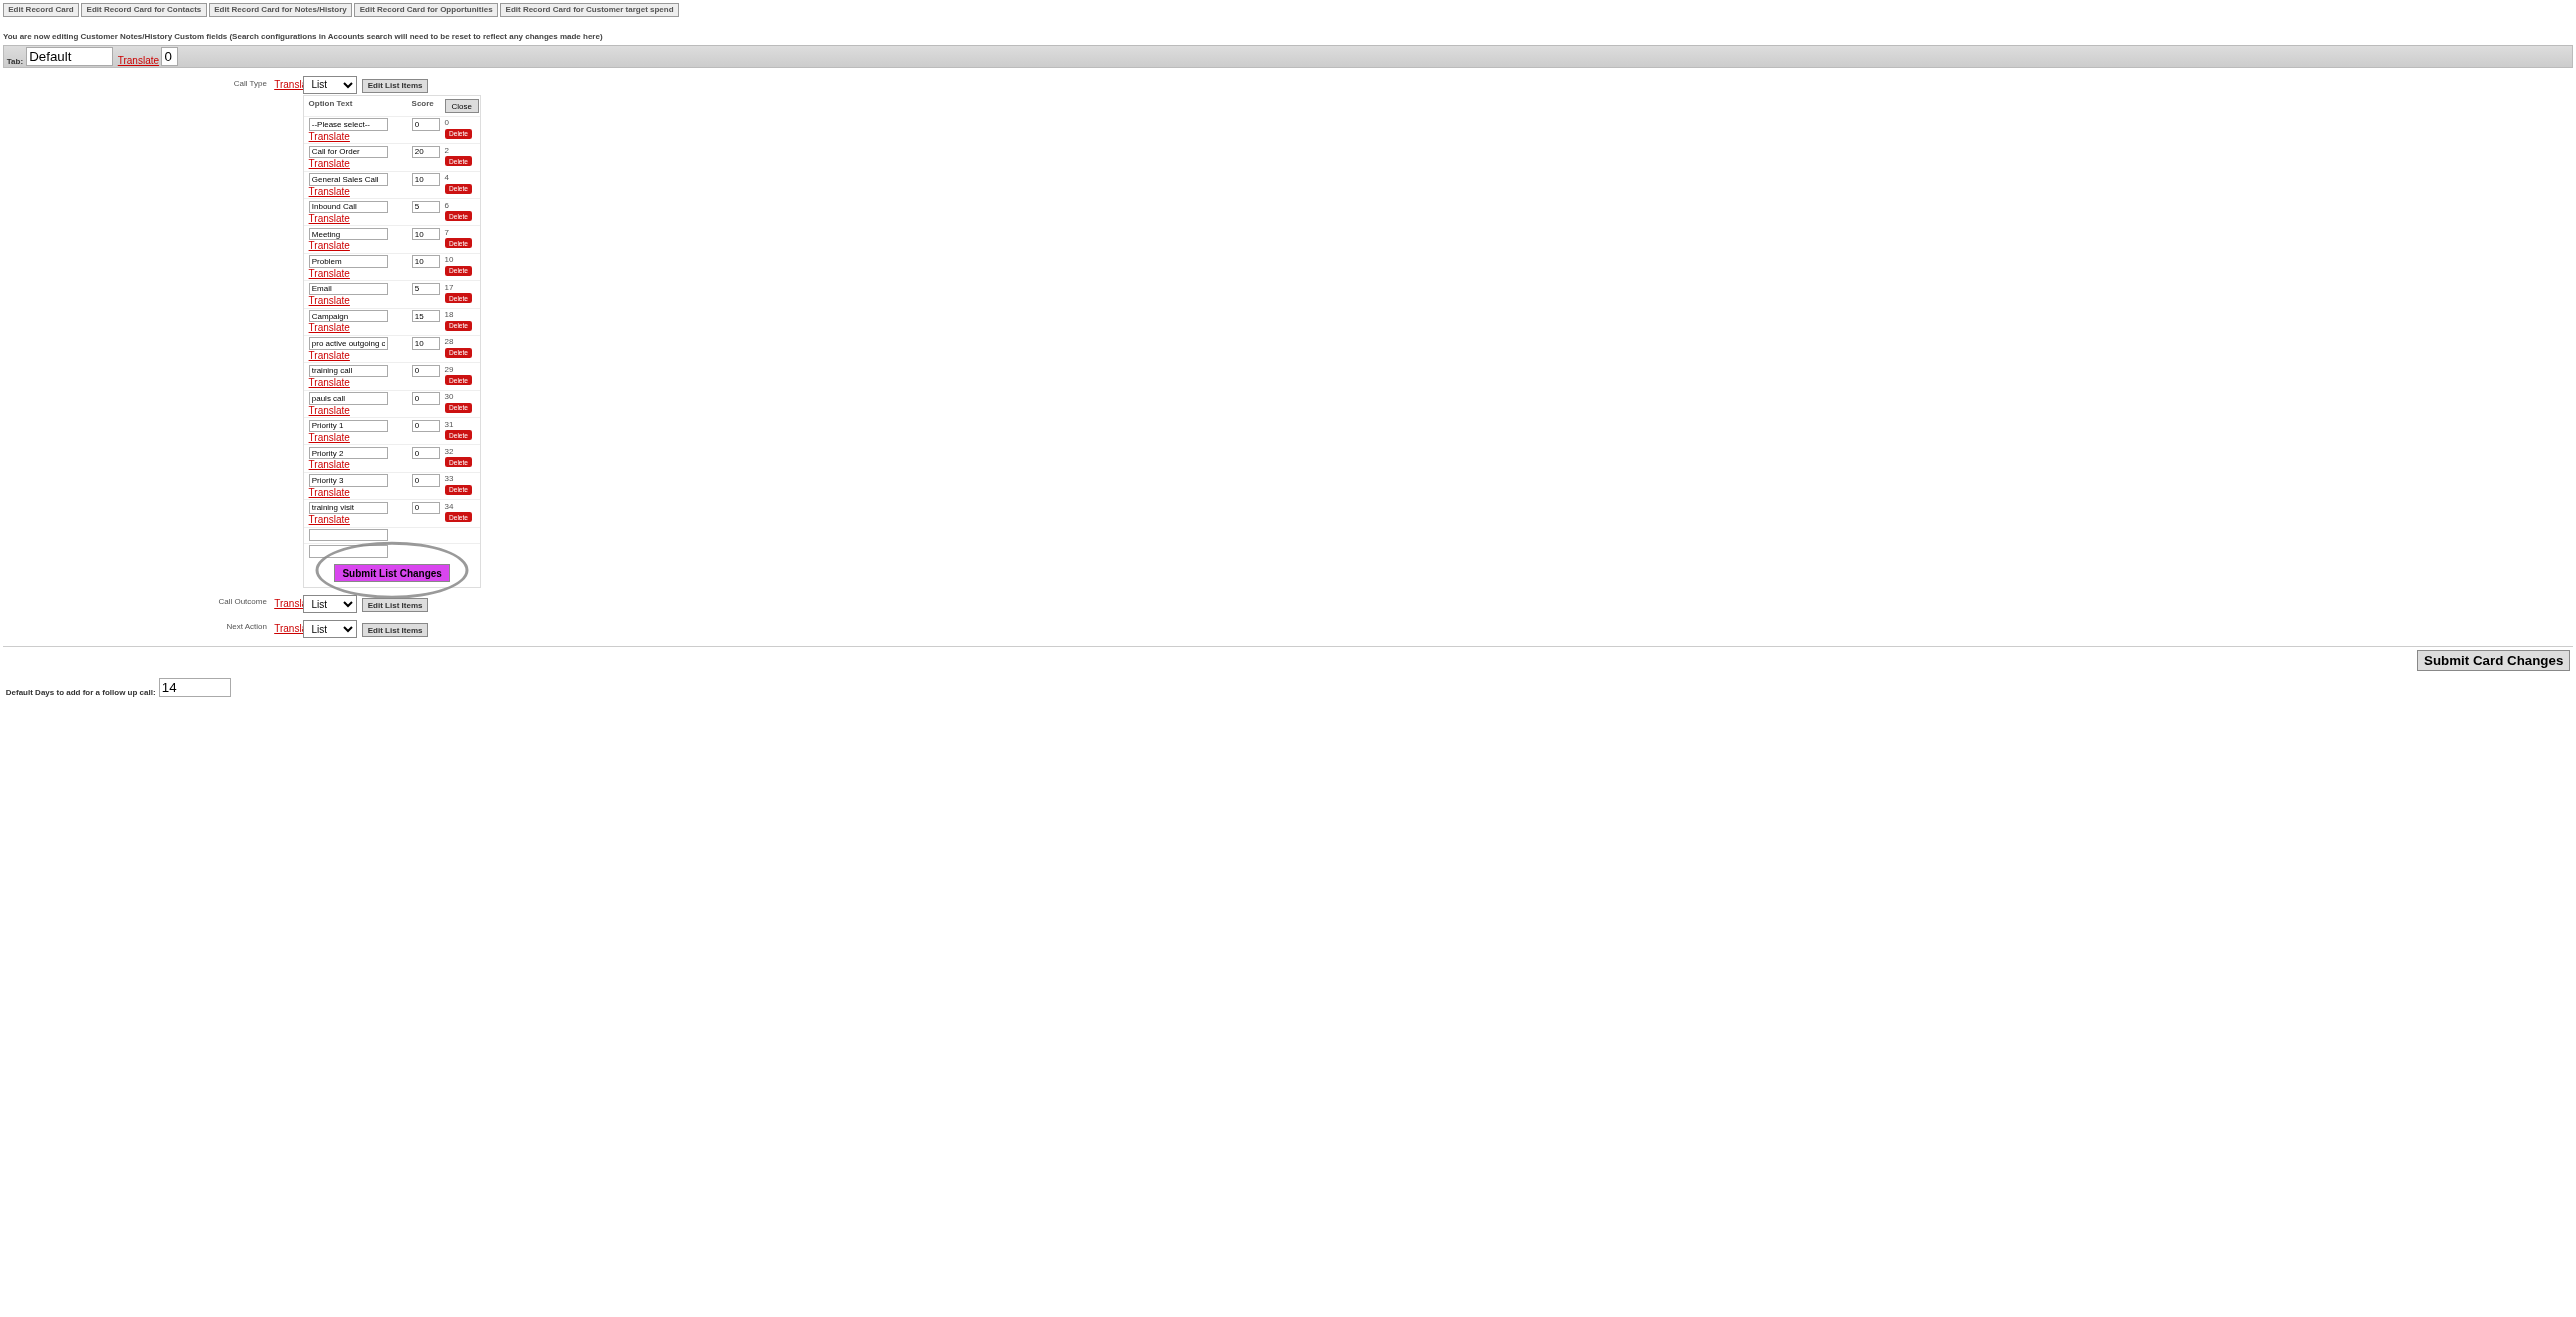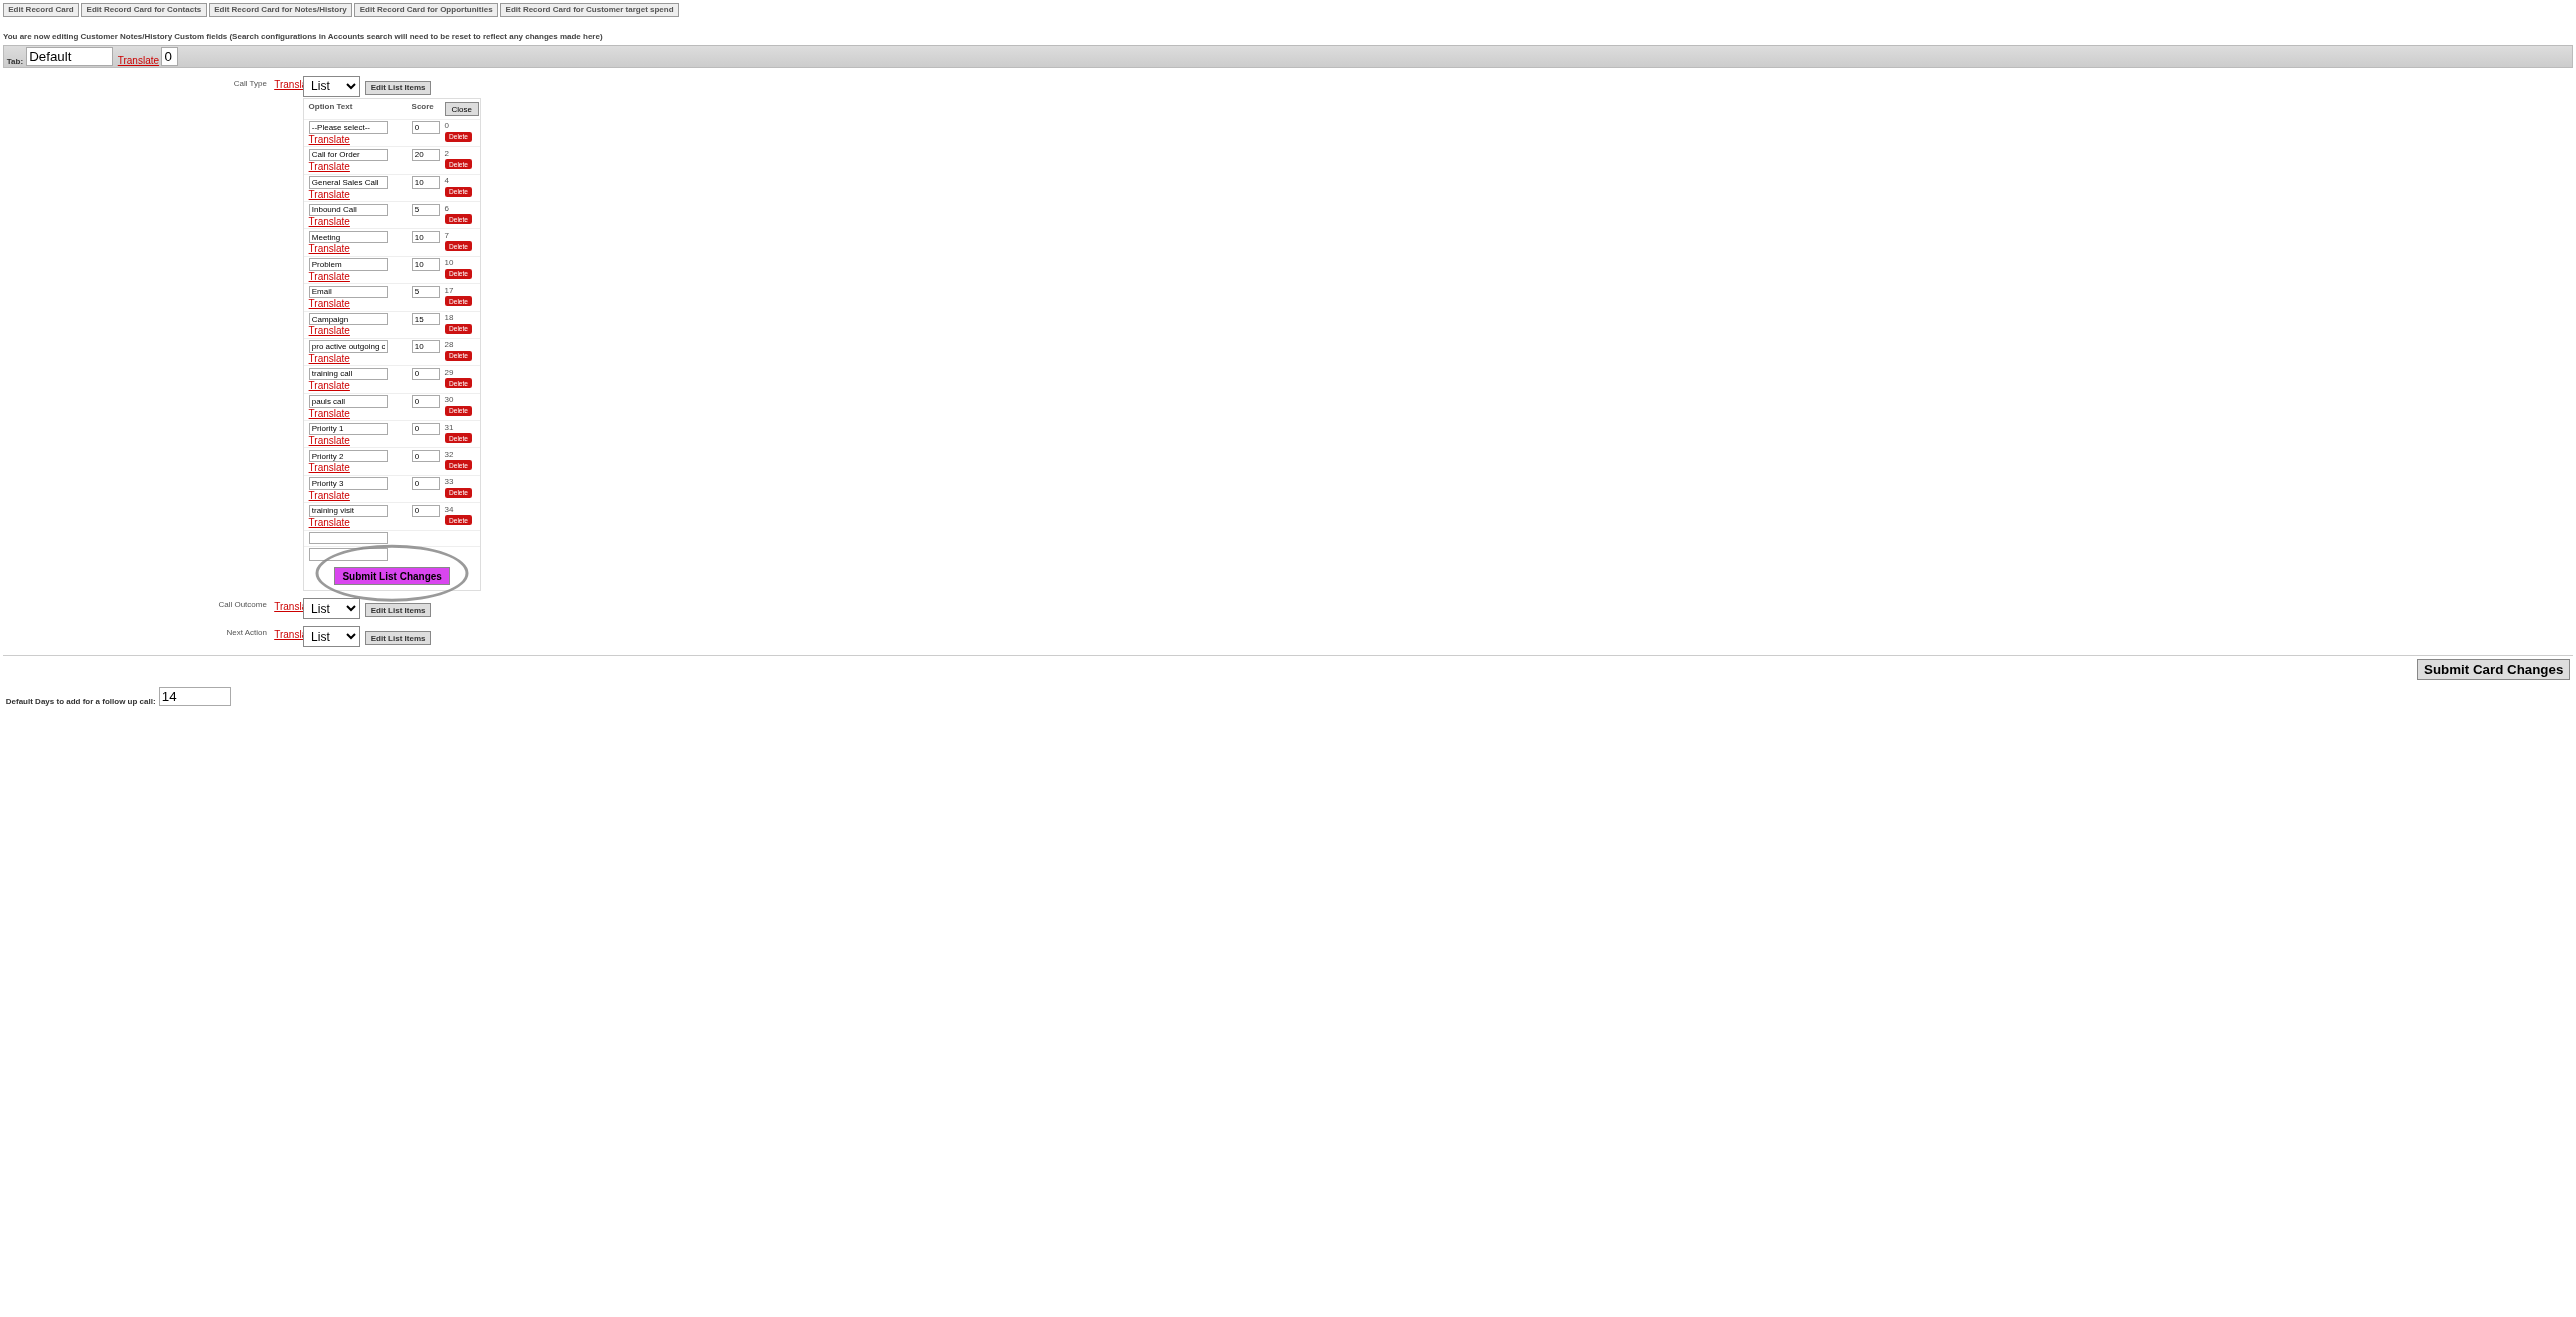--- a/index.html
+++ b/index.html
@@ -8,21 +8,21 @@
   .info{margin:14.7px 0 4.4px 0;font-weight:bold;color:#444;}
   .tabbar{background:linear-gradient(#ddd,#ccc);border:0.7px solid #bbb;padding:1.5px 2.9px;display:flex;align-items:flex-end;}
   .tabbar label{font-weight:bold;margin-right:2.9px;}
   .tabname{width:81px;border:0.7px solid #aaa;padding:0.7px 2.2px;}
   .translate-link{color:#c00;text-decoration:underline;font-size:10px;cursor:pointer;margin-left:4.4px;}
   .tabnum{border:0.7px solid #aaa;padding:0.7px 2.2px;width:10.3px;margin-left:2.2px;}
   .fieldrow{display:flex;align-items:flex-start;margin-top:7.3px;}
   .lbl{width:264px;text-align:right;padding-right:7.3px;color:#555;padding-top:2.9px;}
   .lbl.short{padding-top:1.5px;}
   .fieldtrans{width:29px;padding-top:2.9px;}
-  .selectbox{border:0.7px solid #888;background:#fff;padding:1.5px 13.2px 1.5px 2.9px;font-size:12px;}
+  .selectbox{border:0.7px solid #888;background:#fff;padding:1.5px 13.2px 1.5px 2.9px;font-size:10px;text-align:right;}
   .editlist{border:0.7px solid #888;background:#ddd;padding:1.5px 4.4px;margin-left:2.9px;cursor:pointer;font-size:8px;color:#333;font-weight:bold;text-align:right;}
   .listbox{border:0.7px solid #ddd;margin-top:1.5px;width:176px;}
   .lheader{display:flex;font-weight:bold;color:#555;padding:2.9px 4.4px;}
   .lheader .c1{flex:0 0 103px;}
   .lheader .c2{flex:0 0 33px;}
   .lheader .c3{flex:1;text-align:right;}
   .closebtn{border:0.7px solid #888;background:#ddd;padding:1.5px 5.9px;cursor:pointer;font-size:8px;}
   .lrow{display:flex;border-top:0.7px solid #eee;padding:1.5px 4.4px;align-items:flex-start;}
   .lrow .c1{flex:0 0 103px;}
   .lrow .c2{flex:0 0 33px;}

